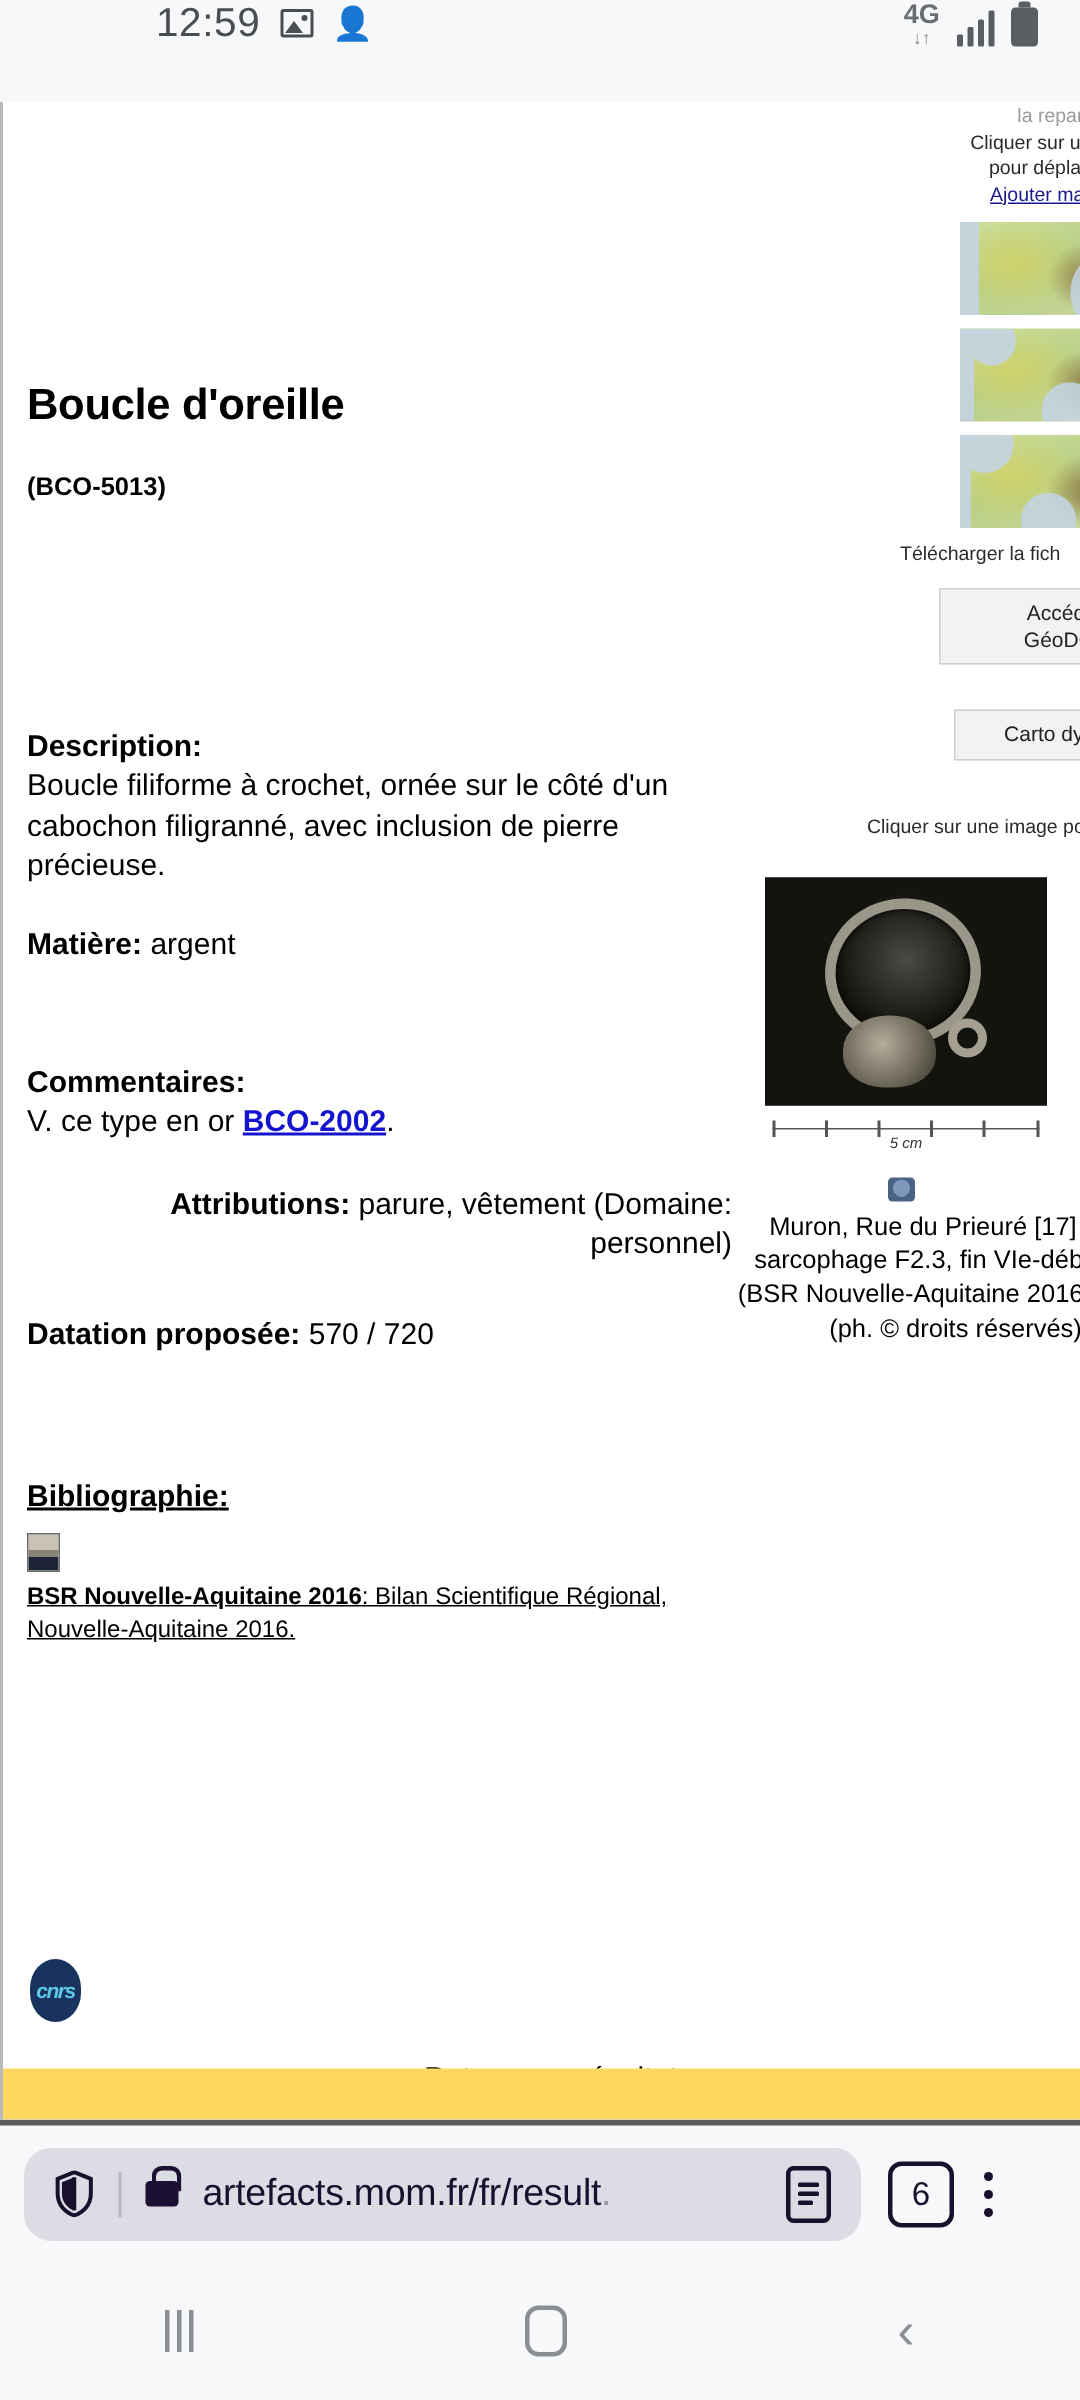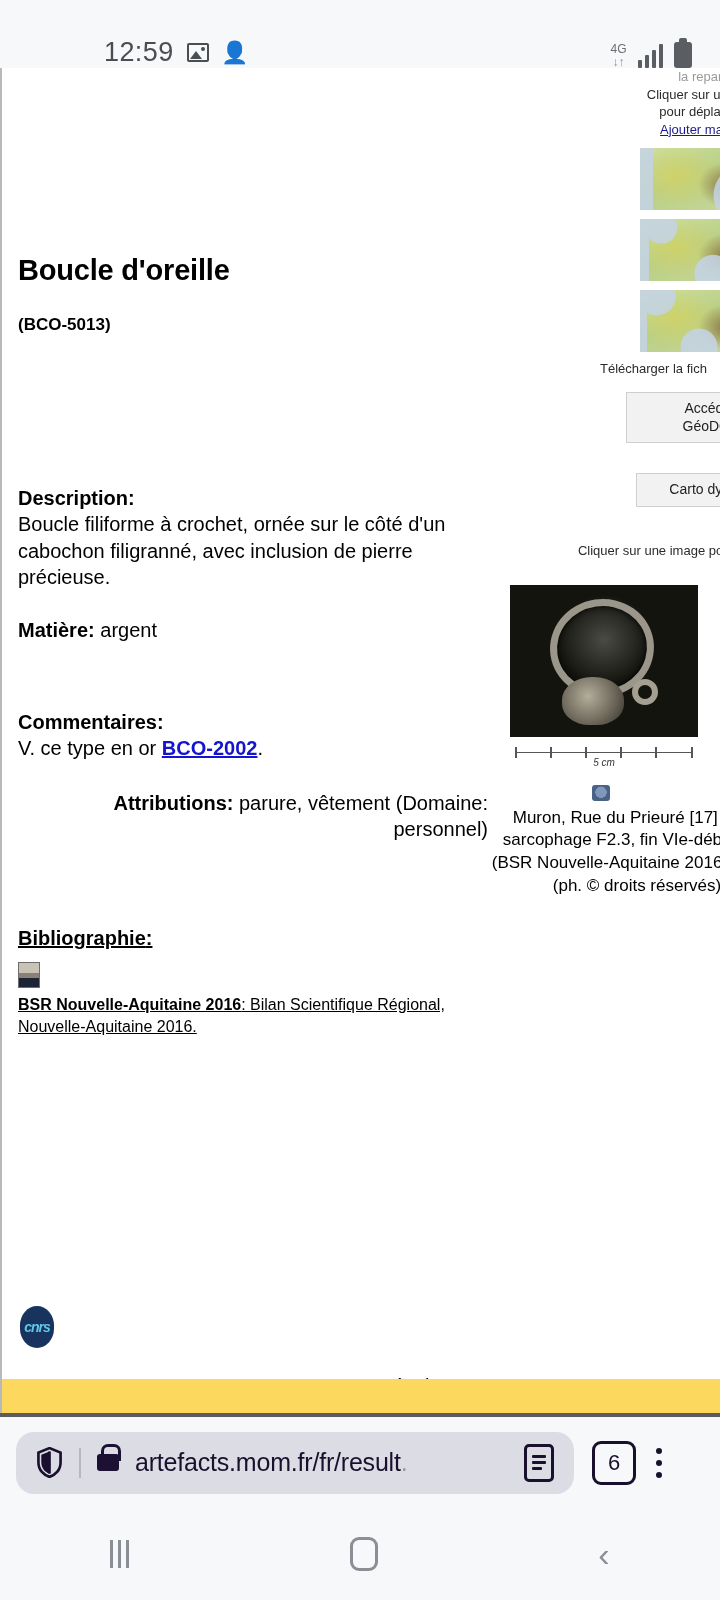--- a/index.html
+++ b/index.html
@@ -6,40 +6,40 @@
   html,body { width:720px; height:1600px; overflow:hidden; }
   body {
     font-family:"Liberation Sans", sans-serif;
     background:#ffffff;
   }
 
   
   .statusbar{
     height:68px; width:720px;
     background:#f7f8fa;
-    display:flex; align-items:flex-end;
+    display:flex; align-items:flex-start;
     padding:0 28px;
     color:#5a5e63;
   }
   .sb-left{ display:flex; align-items:center; gap:13px; margin-left:76px; }
   .sb-clock{ font-size:27px; letter-spacing:.4px; color:#4a4e53; }
   .sb-right{ margin-left:auto; display:flex; align-items:flex-end; gap:11px; }
   .icon-image{ width:22px; height:19px; border:2.5px solid #4a4e53; border-radius:2px; position:relative; }
   .icon-image:after{
     content:""; position:absolute; left:1px; bottom:1px;
     border-left:6px solid transparent; border-right:6px solid transparent;
     border-bottom:8px solid #4a4e53;
   }
   .icon-image:before{
     content:""; position:absolute; right:2px; top:2px; width:4px; height:4px;
     background:#4a4e53; border-radius:50%;
   }
   .icon-person{ font-size:22px; line-height:1; color:#4a4e53; }
   .net-4g{ display:flex; flex-direction:column; align-items:center; line-height:1; }
-  .net-4g b{ font-size:12px; font-weight:400; color:#6a6e73; }
+  .net-4g b{ font-size:18px; font-weight:700; color:#6a6e73; }
   .net-4g span{ font-size:12px; color:#8a8e93; margin-top:1px; }
   .bars{ display:flex; align-items:flex-end; gap:2.5px; height:24px; }
   .bars i{ display:block; width:4.5px; background:#5a5e63; border-radius:1px; }
   .bars i:nth-child(1){height:8px;} .bars i:nth-child(2){height:13px;}
   .bars i:nth-child(3){height:18px;} .bars i:nth-child(4){height:24px;}
   .battery{ width:18px; height:26px; background:#5a5e63; border-radius:3px; position:relative; }
   .battery:before{ content:""; position:absolute; top:-4px; left:5px; width:8px; height:4px;
     background:#5a5e63; border-radius:2px 2px 0 0; }
 
   
@@ -312,20 +312,24 @@
       <div class="block b-comm">
         <b>Commentaires</b><b>:</b><br>
         <span>V. ce type en or </span><a class="lnk" href="#">BCO-2002</a><span>.</span>
       </div>
 
       <div class="block b-attr">
         <b>Attributions</b><b>:</b>
         <span>parure, vêtement (Domaine: personnel)</span>
       </div>
 
+      <div class="block b-date">
+        <b>Datation proposée</b><b>:</b>
+        <span>570 / 720</span>
+      </div>
 
 
       <div class="block b-biblio">
         <b>Bibliographie</b><b>:</b>
         <div class="biblio-entry">
           <span class="biblio-thumb"></span>
           <span><b>BSR Nouvelle-Aquitaine 2016</b><span>: </span><span>Bilan Scientifique Régional, Nouvelle-Aquitaine 2016.</span></span>
         </div>
       </div>
     </div>

